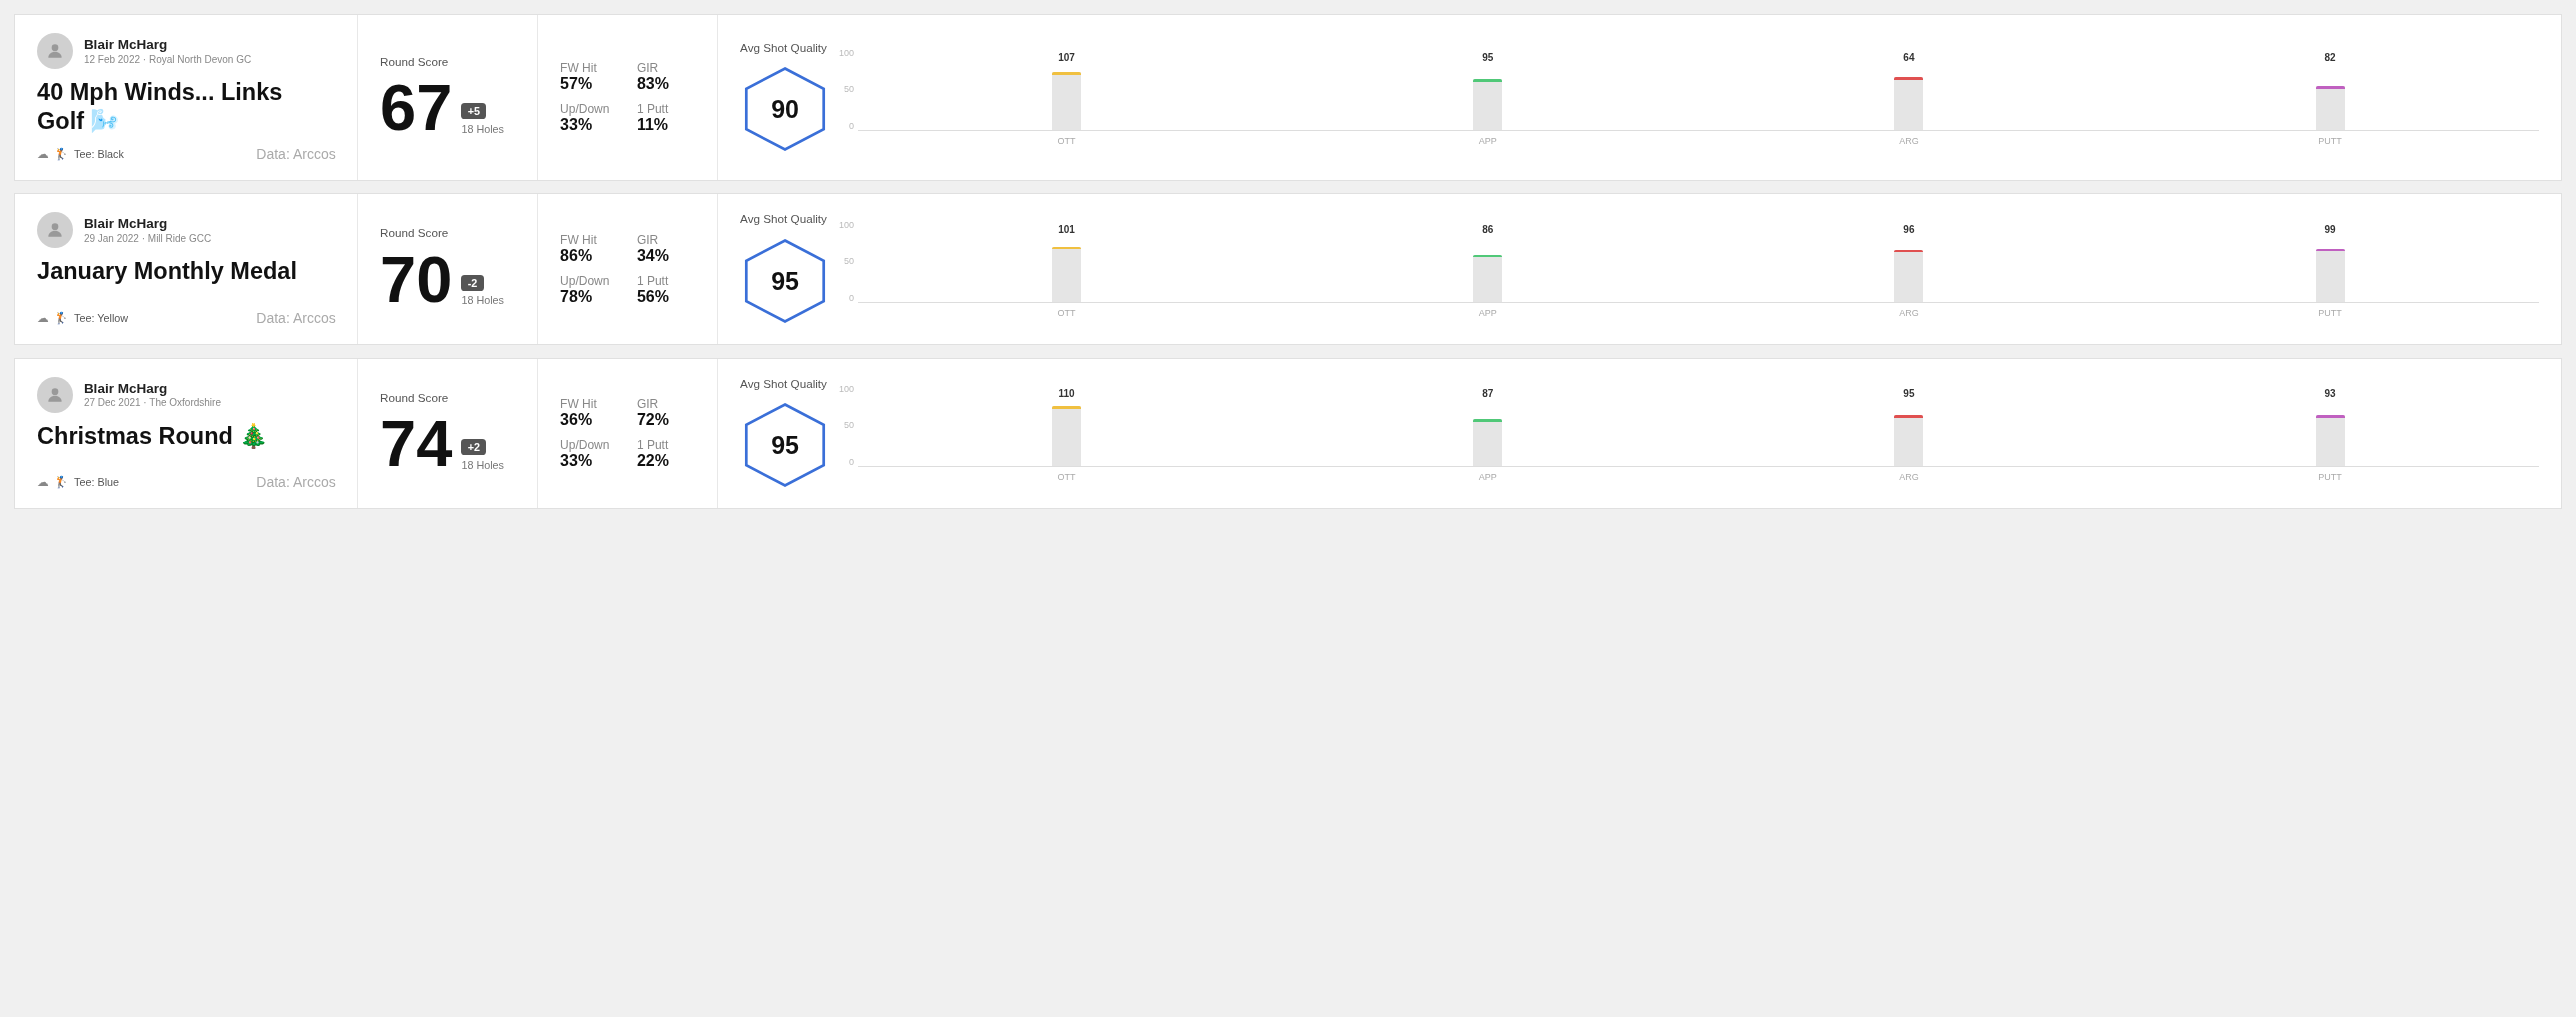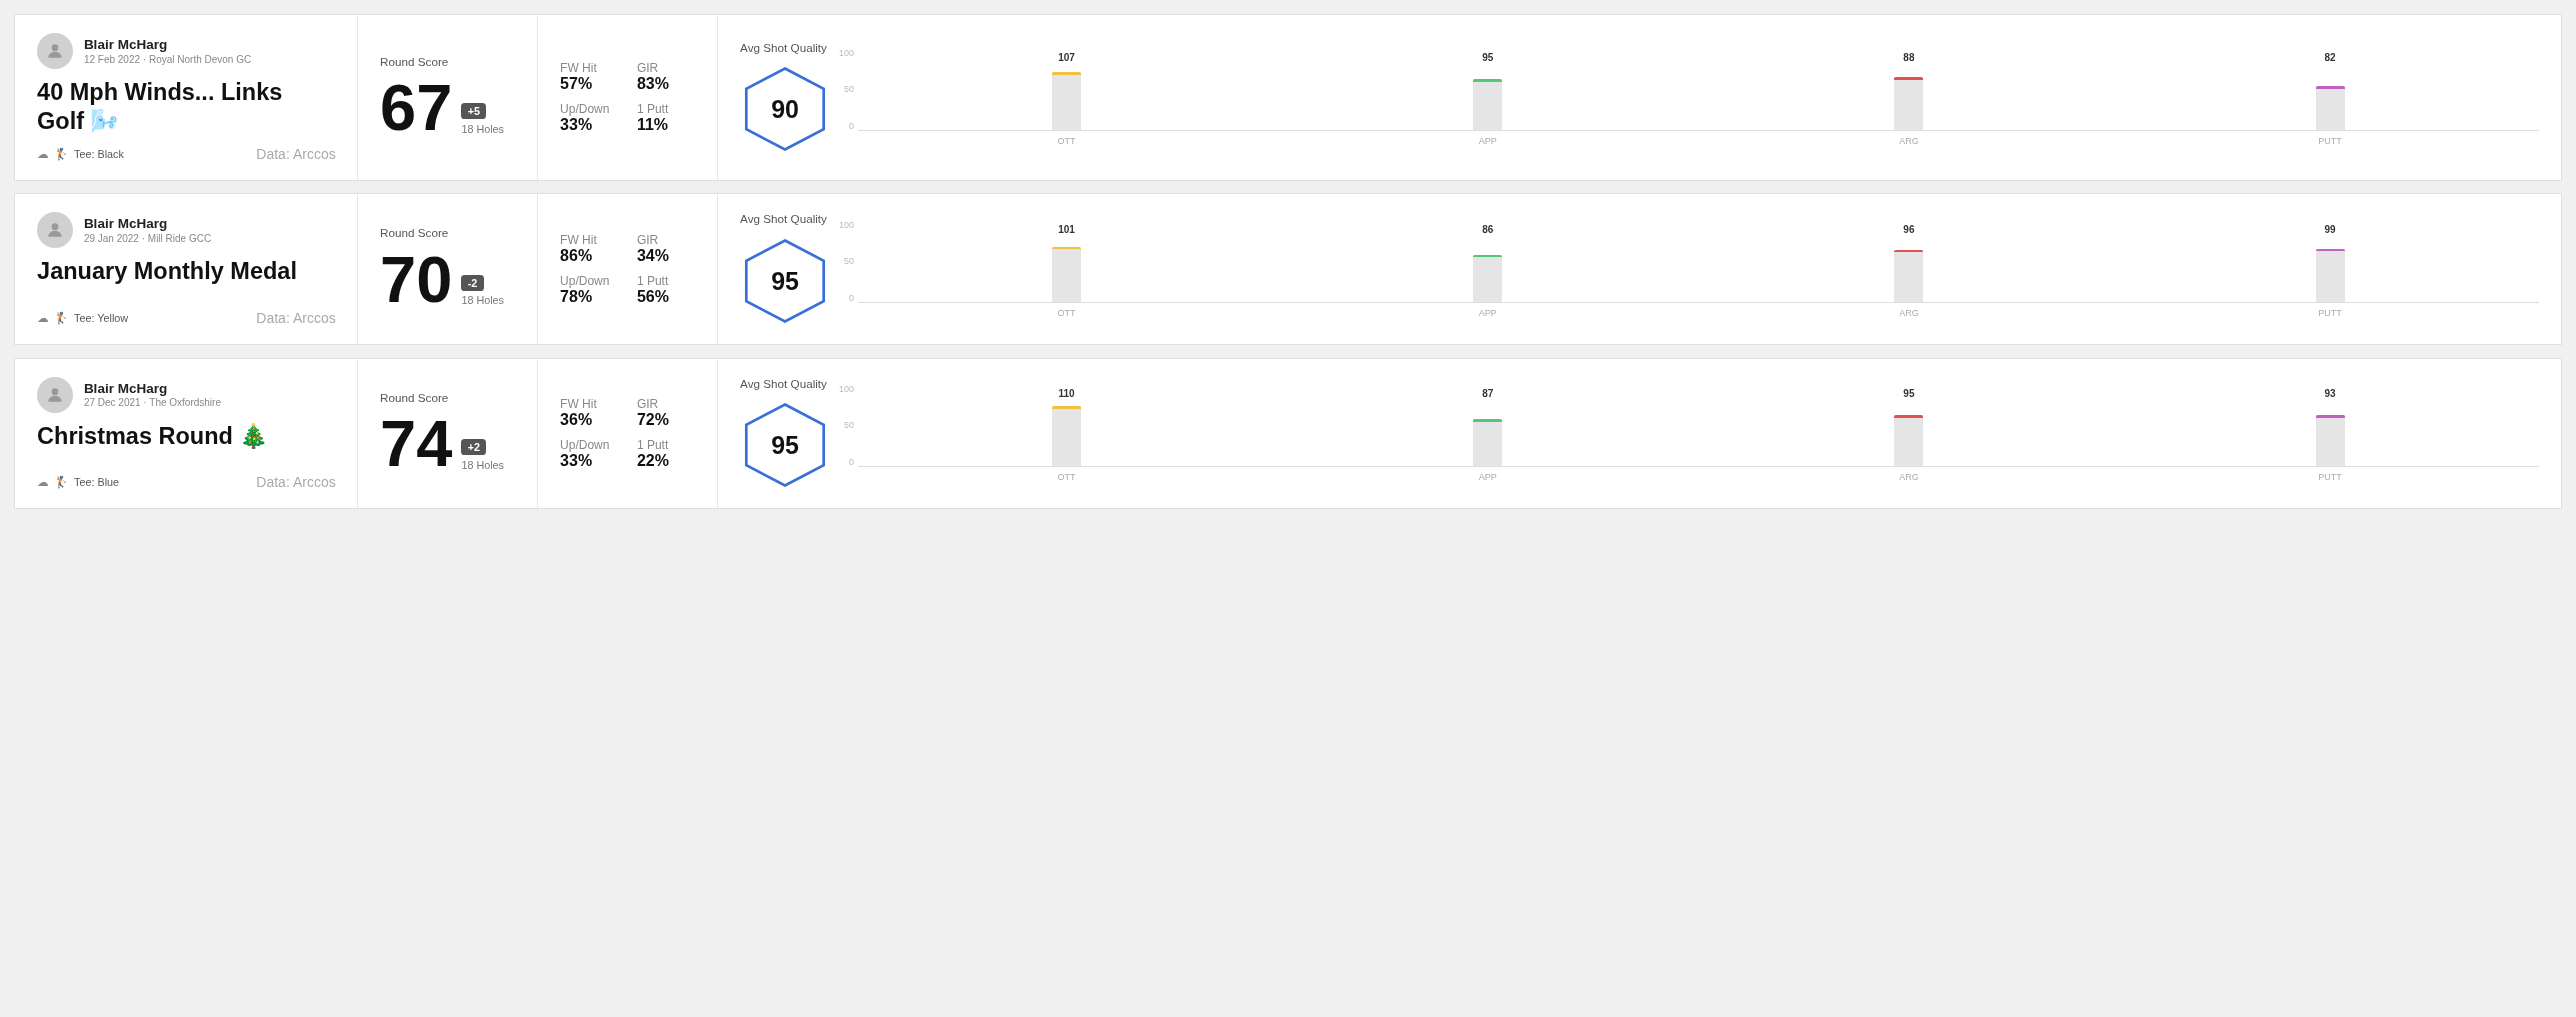--- a/index.html
+++ b/index.html
@@ -355,21 +355,21 @@
       </div>
       <div class="bar-col">
         <span class="bar-top-num">95</span>
         <div class="bar-rect-wrap">
           <div class="bar-rect" style="height: 51px;">
             <div class="bar-accent" style="background: #50c878;"></div>
           </div>
         </div>
       </div>
       <div class="bar-col">
-        <span class="bar-top-num">88</span>
+        <span class="bar-top-num">64</span>
         <div class="bar-rect-wrap">
           <div class="bar-rect" style="height: 53px;">
             <div class="bar-accent" style="background: #e05050;"></div>
           </div>
         </div>
       </div>
       <div class="bar-col">
         <span class="bar-top-num">82</span>
         <div class="bar-rect-wrap">
           <div class="bar-rect" style="height: 44px;">

